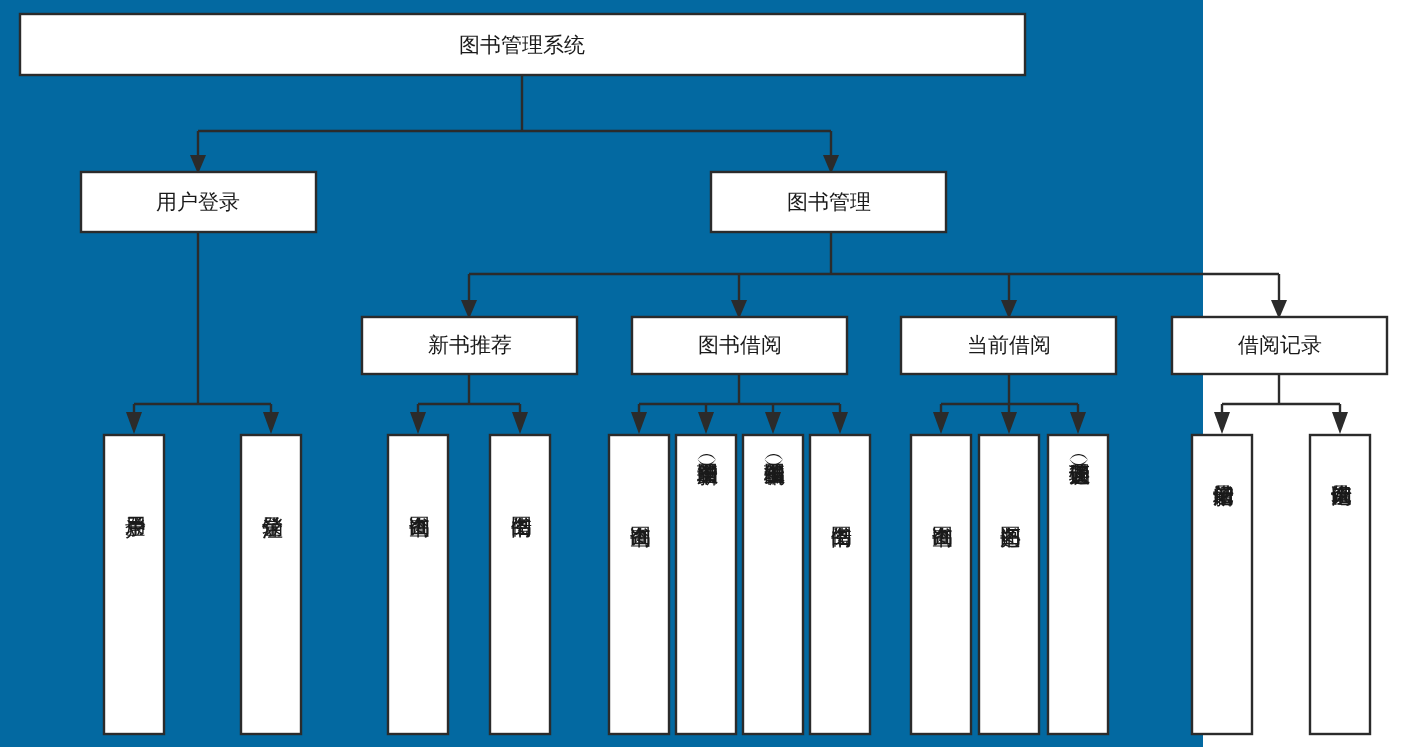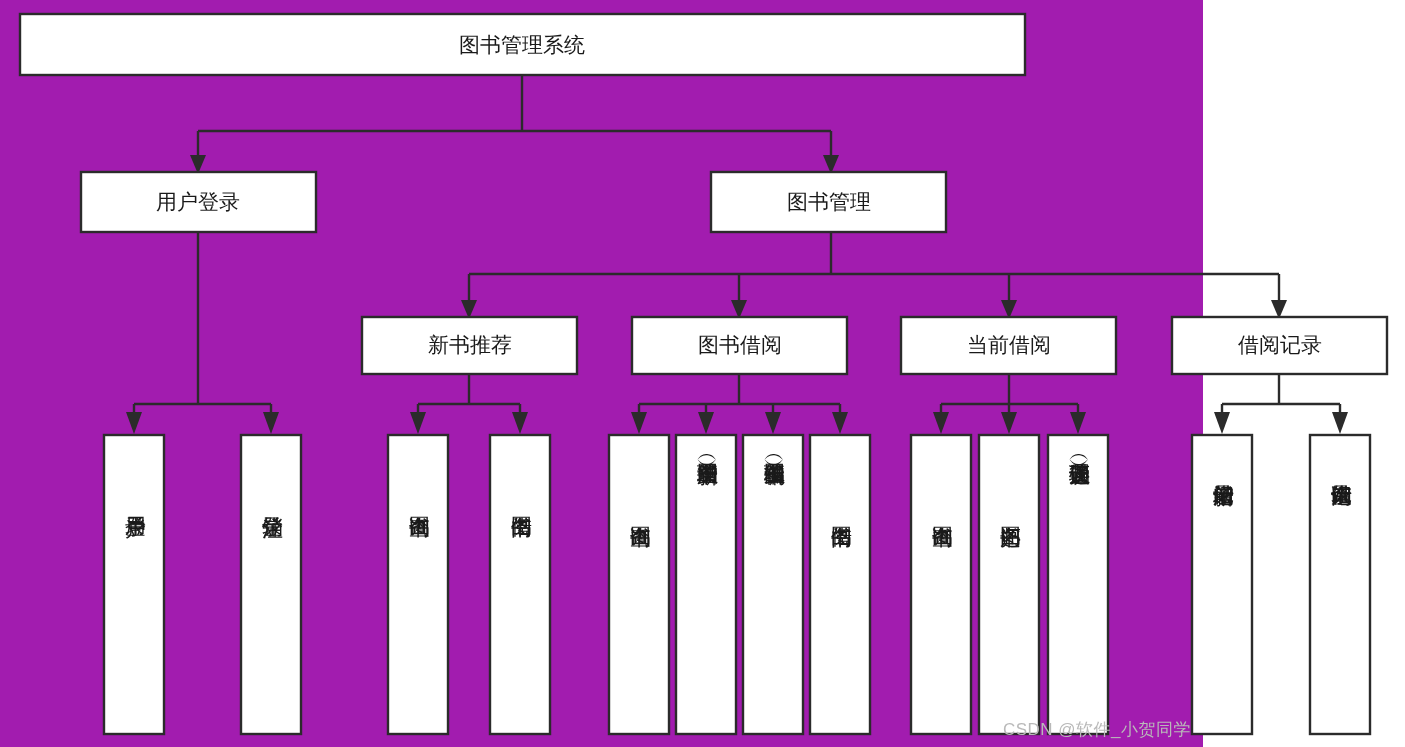--- a/index.html
+++ b/index.html
@@ -10,21 +10,21 @@
   body {
     width: 1405px;
     height: 747px;
     font-family: "Liberation Sans", "DejaVu Sans", sans-serif;
     overflow: hidden;
   }
   #diagram-root {
     position: relative;
     width: 1203px;
     height: 747px;
-    background: #a21caf;
+    background: #0369a1;
   }
   svg.diagram-canvas {
     position: absolute;
     left: 0;
     top: 0;
     width: 1405px;
     height: 747px;
     display: block;
   }
   .node-rect {
@@ -221,14 +221,13 @@
       <rect class="node-rect" x="1192" y="435" width="60" height="299"></rect>
       <text class="node-label-v" x="1222" y="468" writing-mode="tb" glyph-orientation-vertical="0">新增借阅记录</text>
     </g>
     <g>
       <rect class="node-rect" x="1310" y="435" width="60" height="299"></rect>
       <text class="node-label-v" x="1340" y="468" writing-mode="tb" glyph-orientation-vertical="0">查询借阅记录</text>
     </g>
 
   </svg>
 
-  <div class="watermark-text">CSDN @软件_小贺同学</div>
 </div>
 
 </body></html>

